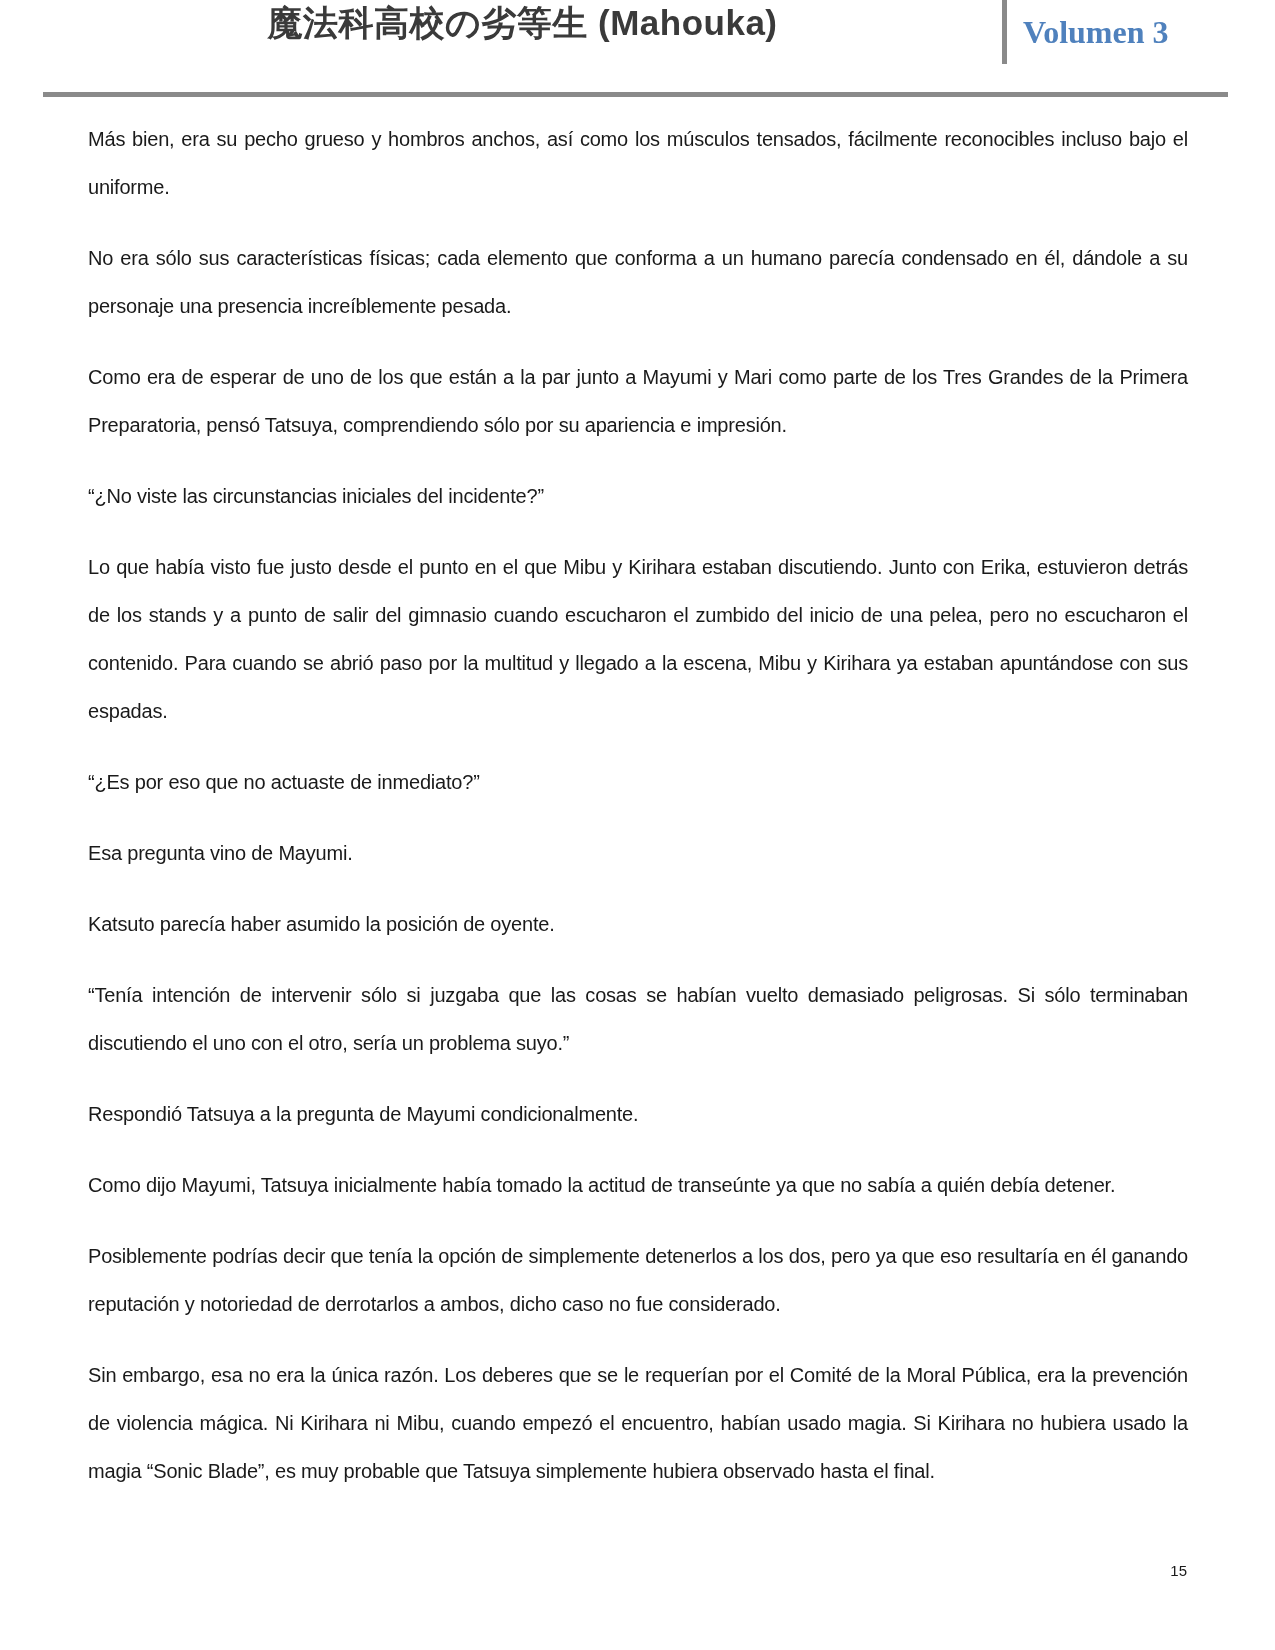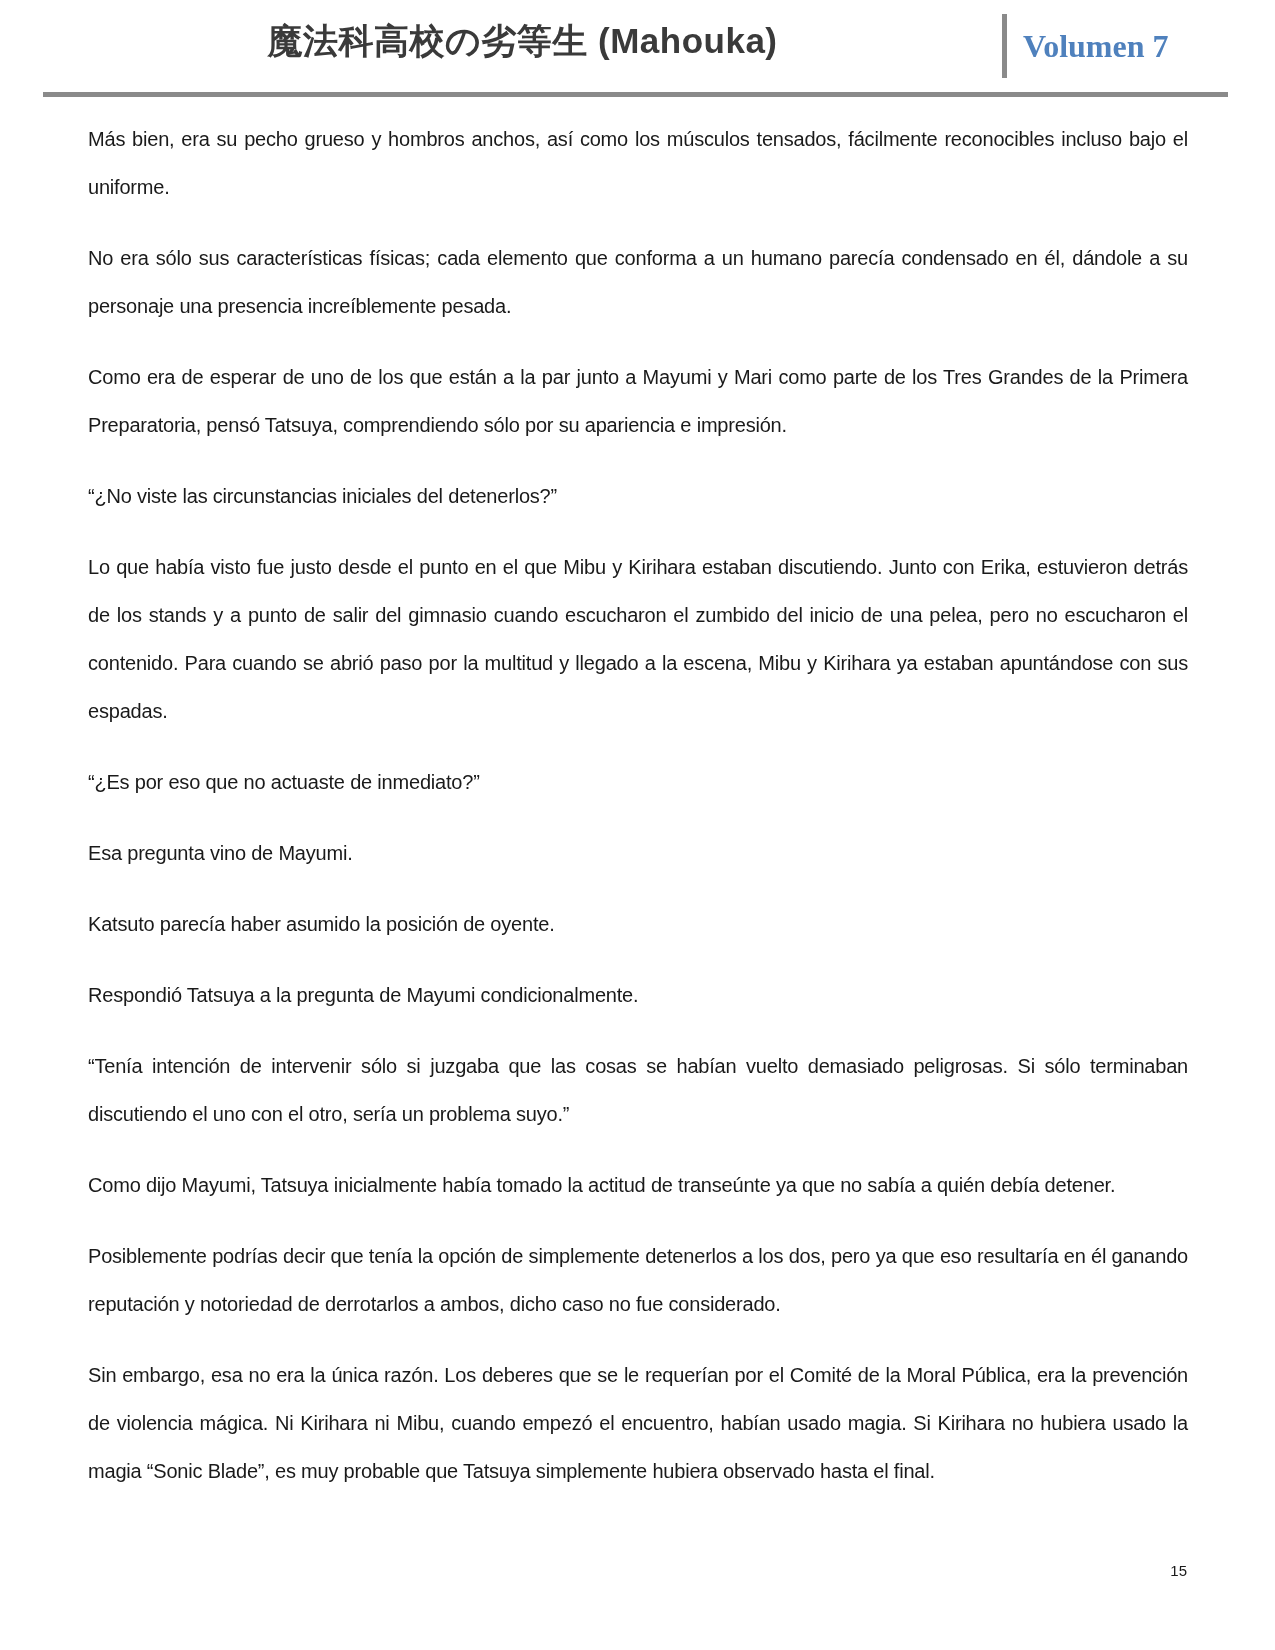--- a/index.html
+++ b/index.html
@@ -14,21 +14,21 @@
     width:1275px;
     height:1650px;
     background:#ffffff;
     position:relative;
     font-family:"Liberation Sans","DejaVu Sans",sans-serif;
     color:var(--text);
     overflow:hidden;
   }
   
   .header{padding:0 47px 0 43px;}
-  .header-row{display:flex;align-items:center;height:92px;}
+  .header-row{display:flex;align-items:flex-start;height:92px;}
   .title-cell{flex:1;text-align:center;padding-bottom:9px;}
   .doc-title{
     font-size:35px;
     font-weight:bold;
     color:var(--title);
     letter-spacing:0.5px;
     white-space:nowrap;
   }
   .volume-cell{
     width:226px;
@@ -68,37 +68,37 @@
 <body>
 
 <div class="page">
 
   <div class="header">
     <div class="header-row">
       <div class="title-cell">
         <span class="doc-title">魔法科高校の劣等生 (Mahouka)</span>
       </div>
       <div class="volume-cell">
-        <span class="volume">Volumen 7</span>
+        <span class="volume">Volumen 3</span>
       </div>
     </div>
     <div class="header-rule"></div>
   </div>
 
   <div class="content">
     <p>Más bien, era su pecho grueso y hombros anchos, así como los músculos tensados, fácilmente reconocibles incluso bajo el uniforme.</p>
     <p>No era sólo sus características físicas; cada elemento que conforma a un humano parecía condensado en él, dándole a su personaje una presencia increíblemente pesada.</p>
     <p>Como era de esperar de uno de los que están a la par junto a Mayumi y Mari como parte de los Tres Grandes de la Primera Preparatoria, pensó Tatsuya, comprendiendo sólo por su apariencia e impresión.</p>
-    <p>“¿No viste las circunstancias iniciales del detenerlos?”</p>
+    <p>“¿No viste las circunstancias iniciales del incidente?”</p>
     <p>Lo que había visto fue justo desde el punto en el que Mibu y Kirihara estaban discutiendo. Junto con Erika, estuvieron detrás de los stands y a punto de salir del gimnasio cuando escucharon el zumbido del inicio de una pelea, pero no escucharon el contenido. Para cuando se abrió paso por la multitud y llegado a la escena, Mibu y Kirihara ya estaban apuntándose con sus espadas.</p>
     <p>“¿Es por eso que no actuaste de inmediato?”</p>
     <p>Esa pregunta vino de Mayumi.</p>
     <p>Katsuto parecía haber asumido la posición de oyente.</p>
+    <p>“Tenía intención de intervenir sólo si juzgaba que las cosas se habían vuelto demasiado peligrosas. Si sólo terminaban discutiendo el uno con el otro, sería un problema suyo.”</p>
     <p>Respondió Tatsuya a la pregunta de Mayumi condicionalmente.</p>
-    <p>“Tenía intención de intervenir sólo si juzgaba que las cosas se habían vuelto demasiado peligrosas. Si sólo terminaban discutiendo el uno con el otro, sería un problema suyo.”</p>
     <p>Como dijo Mayumi, Tatsuya inicialmente había tomado la actitud de transeúnte ya que no sabía a quién debía detener.</p>
     <p>Posiblemente podrías decir que tenía la opción de simplemente detenerlos a los dos, pero ya que eso resultaría en él ganando reputación y notoriedad de derrotarlos a ambos, dicho caso no fue considerado.</p>
     <p>Sin embargo, esa no era la única razón. Los deberes que se le requerían por el Comité de la Moral Pública, era la prevención de violencia mágica. Ni Kirihara ni Mibu, cuando empezó el encuentro, habían usado magia. Si Kirihara no hubiera usado la magia “Sonic Blade”, es muy probable que Tatsuya simplemente hubiera observado hasta el final.</p>
   </div>
 
   <span class="page-number">15</span>
 
 </div>
 
 </body></html>

